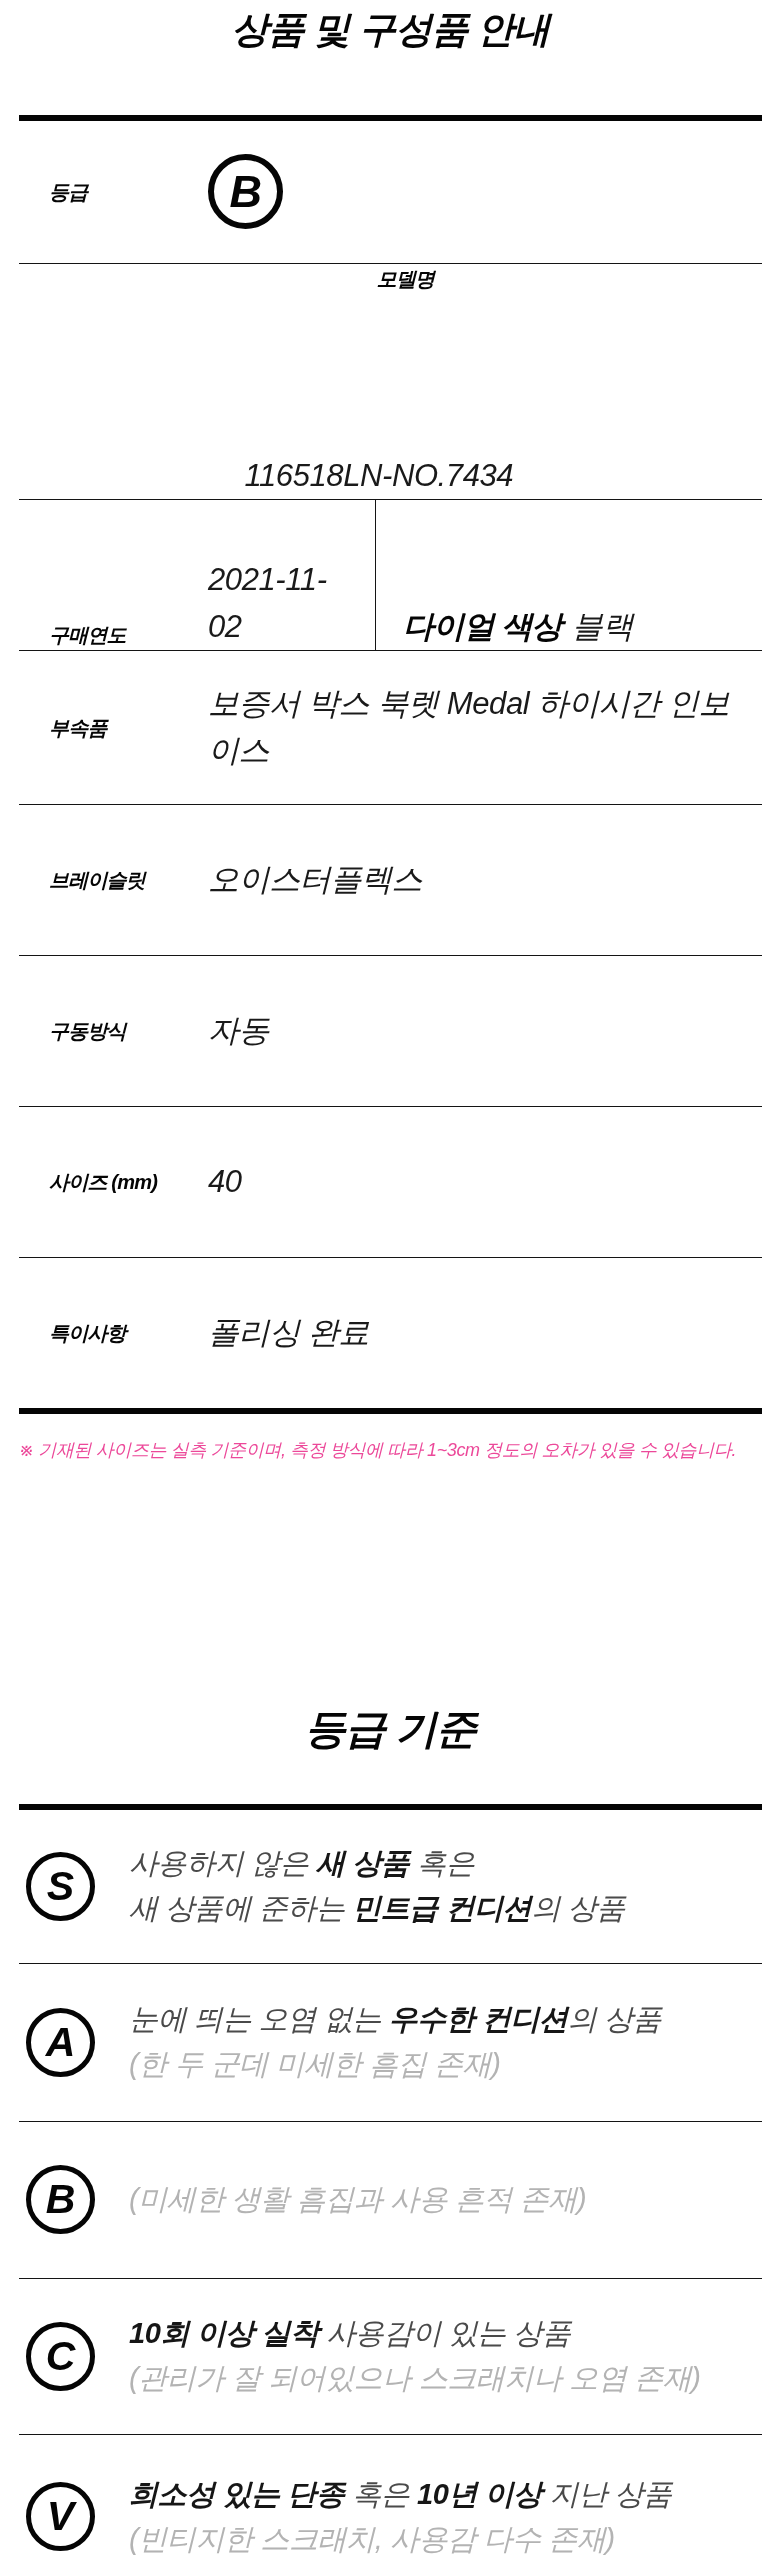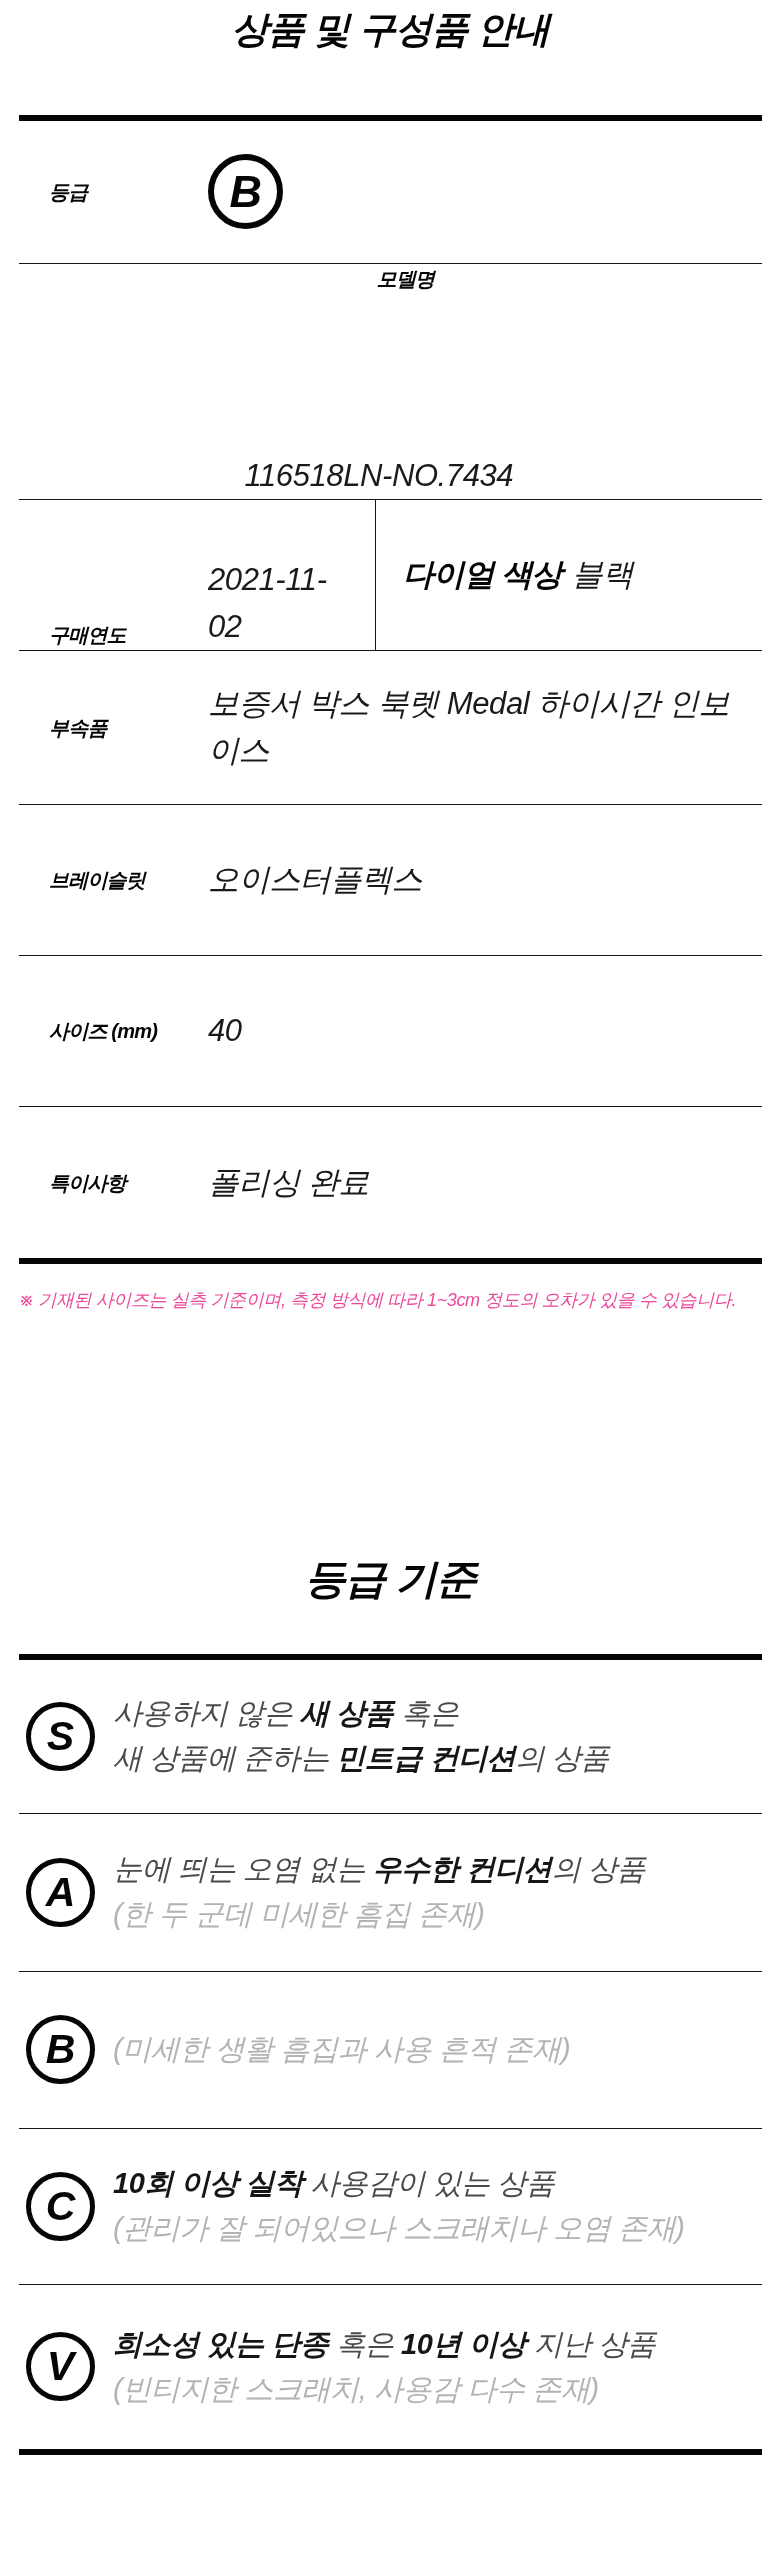--- a/index.html
+++ b/index.html
@@ -49,21 +49,21 @@
   .circle-lg {
     width: 75px; height: 75px; border: 6.2px solid #050505; border-radius: 50%;
     display: flex; align-items: center; justify-content: center;
     font-size: 45px; font-weight: 700; color: #050505;
   }
   .split-left { flex: 0 0 356px; display: flex; align-items: flex-end; align-self: stretch; }
   .split-left .spec-value { padding-right: 42px; }
   .split-right {
     flex: 1; align-self: stretch;
     border-left: 1.6px solid #141414;
-    display: flex; align-items: center; padding-left: 27px;
+    display: flex; align-items: flex-end; padding-left: 27px;
     font-size: 31px; line-height: 1.5; letter-spacing: -0.4px;
   }
   .dial-label { font-weight: 700; color: #050505; letter-spacing: -0.8px; }
   .dial-value { font-weight: 400; color: #1a1a1a; margin-left: 10px; }
   .footnote {
     margin-top: 23.4px;
     font-size: 18px; line-height: 1.38; letter-spacing: -0.4px;
     color: #ec4899;
   }
 
@@ -86,21 +86,21 @@
   .grade-row:nth-child(2) { min-height: 158px; }
   .grade-row:nth-child(3) { min-height: 157px; }
   .grade-row:nth-child(4) { min-height: 156px; }
   .grade-row:nth-child(5) { min-height: 164px; }
   .circle-sm {
     width: 69px; height: 69px; border: 5.5px solid #050505; border-radius: 50%;
     margin-left: 7px; flex: 0 0 auto;
     display: flex; align-items: center; justify-content: center;
     font-size: 41px; font-weight: 700; color: #050505;
   }
-  .grade-text { margin-left: 18px; }
+  .grade-text { margin-left: 34px; }
   .g-line {
     font-size: 29px; line-height: 1.55; letter-spacing: -0.4px;
     color: #4a4a4a; font-weight: 400;
   }
   .g-line .b { font-weight: 700; color: #161616; }
   .g-sub {
     font-size: 29px; line-height: 1.55; letter-spacing: -0.4px;
     color: #b3b3b3; font-weight: 400;
   }
 </style>
@@ -142,20 +142,24 @@
       <div class="spec-row">
         <div class="spec-label">부속품</div>
         <div class="spec-value">보증서 박스 북렛 Medal 하이시간 인보이스</div>
       </div>
 
       <div class="spec-row">
         <div class="spec-label">브레이슬릿</div>
         <div class="spec-value">오이스터플렉스</div>
       </div>
 
+      <div class="spec-row">
+        <div class="spec-label">구동방식</div>
+        <div class="spec-value">자동</div>
+      </div>
 
       <div class="spec-row">
         <div class="spec-label">사이즈 (mm)</div>
         <div class="spec-value">40</div>
       </div>
 
       <div class="spec-row">
         <div class="spec-label">특이사항</div>
         <div class="spec-value">폴리싱 완료</div>
       </div>

